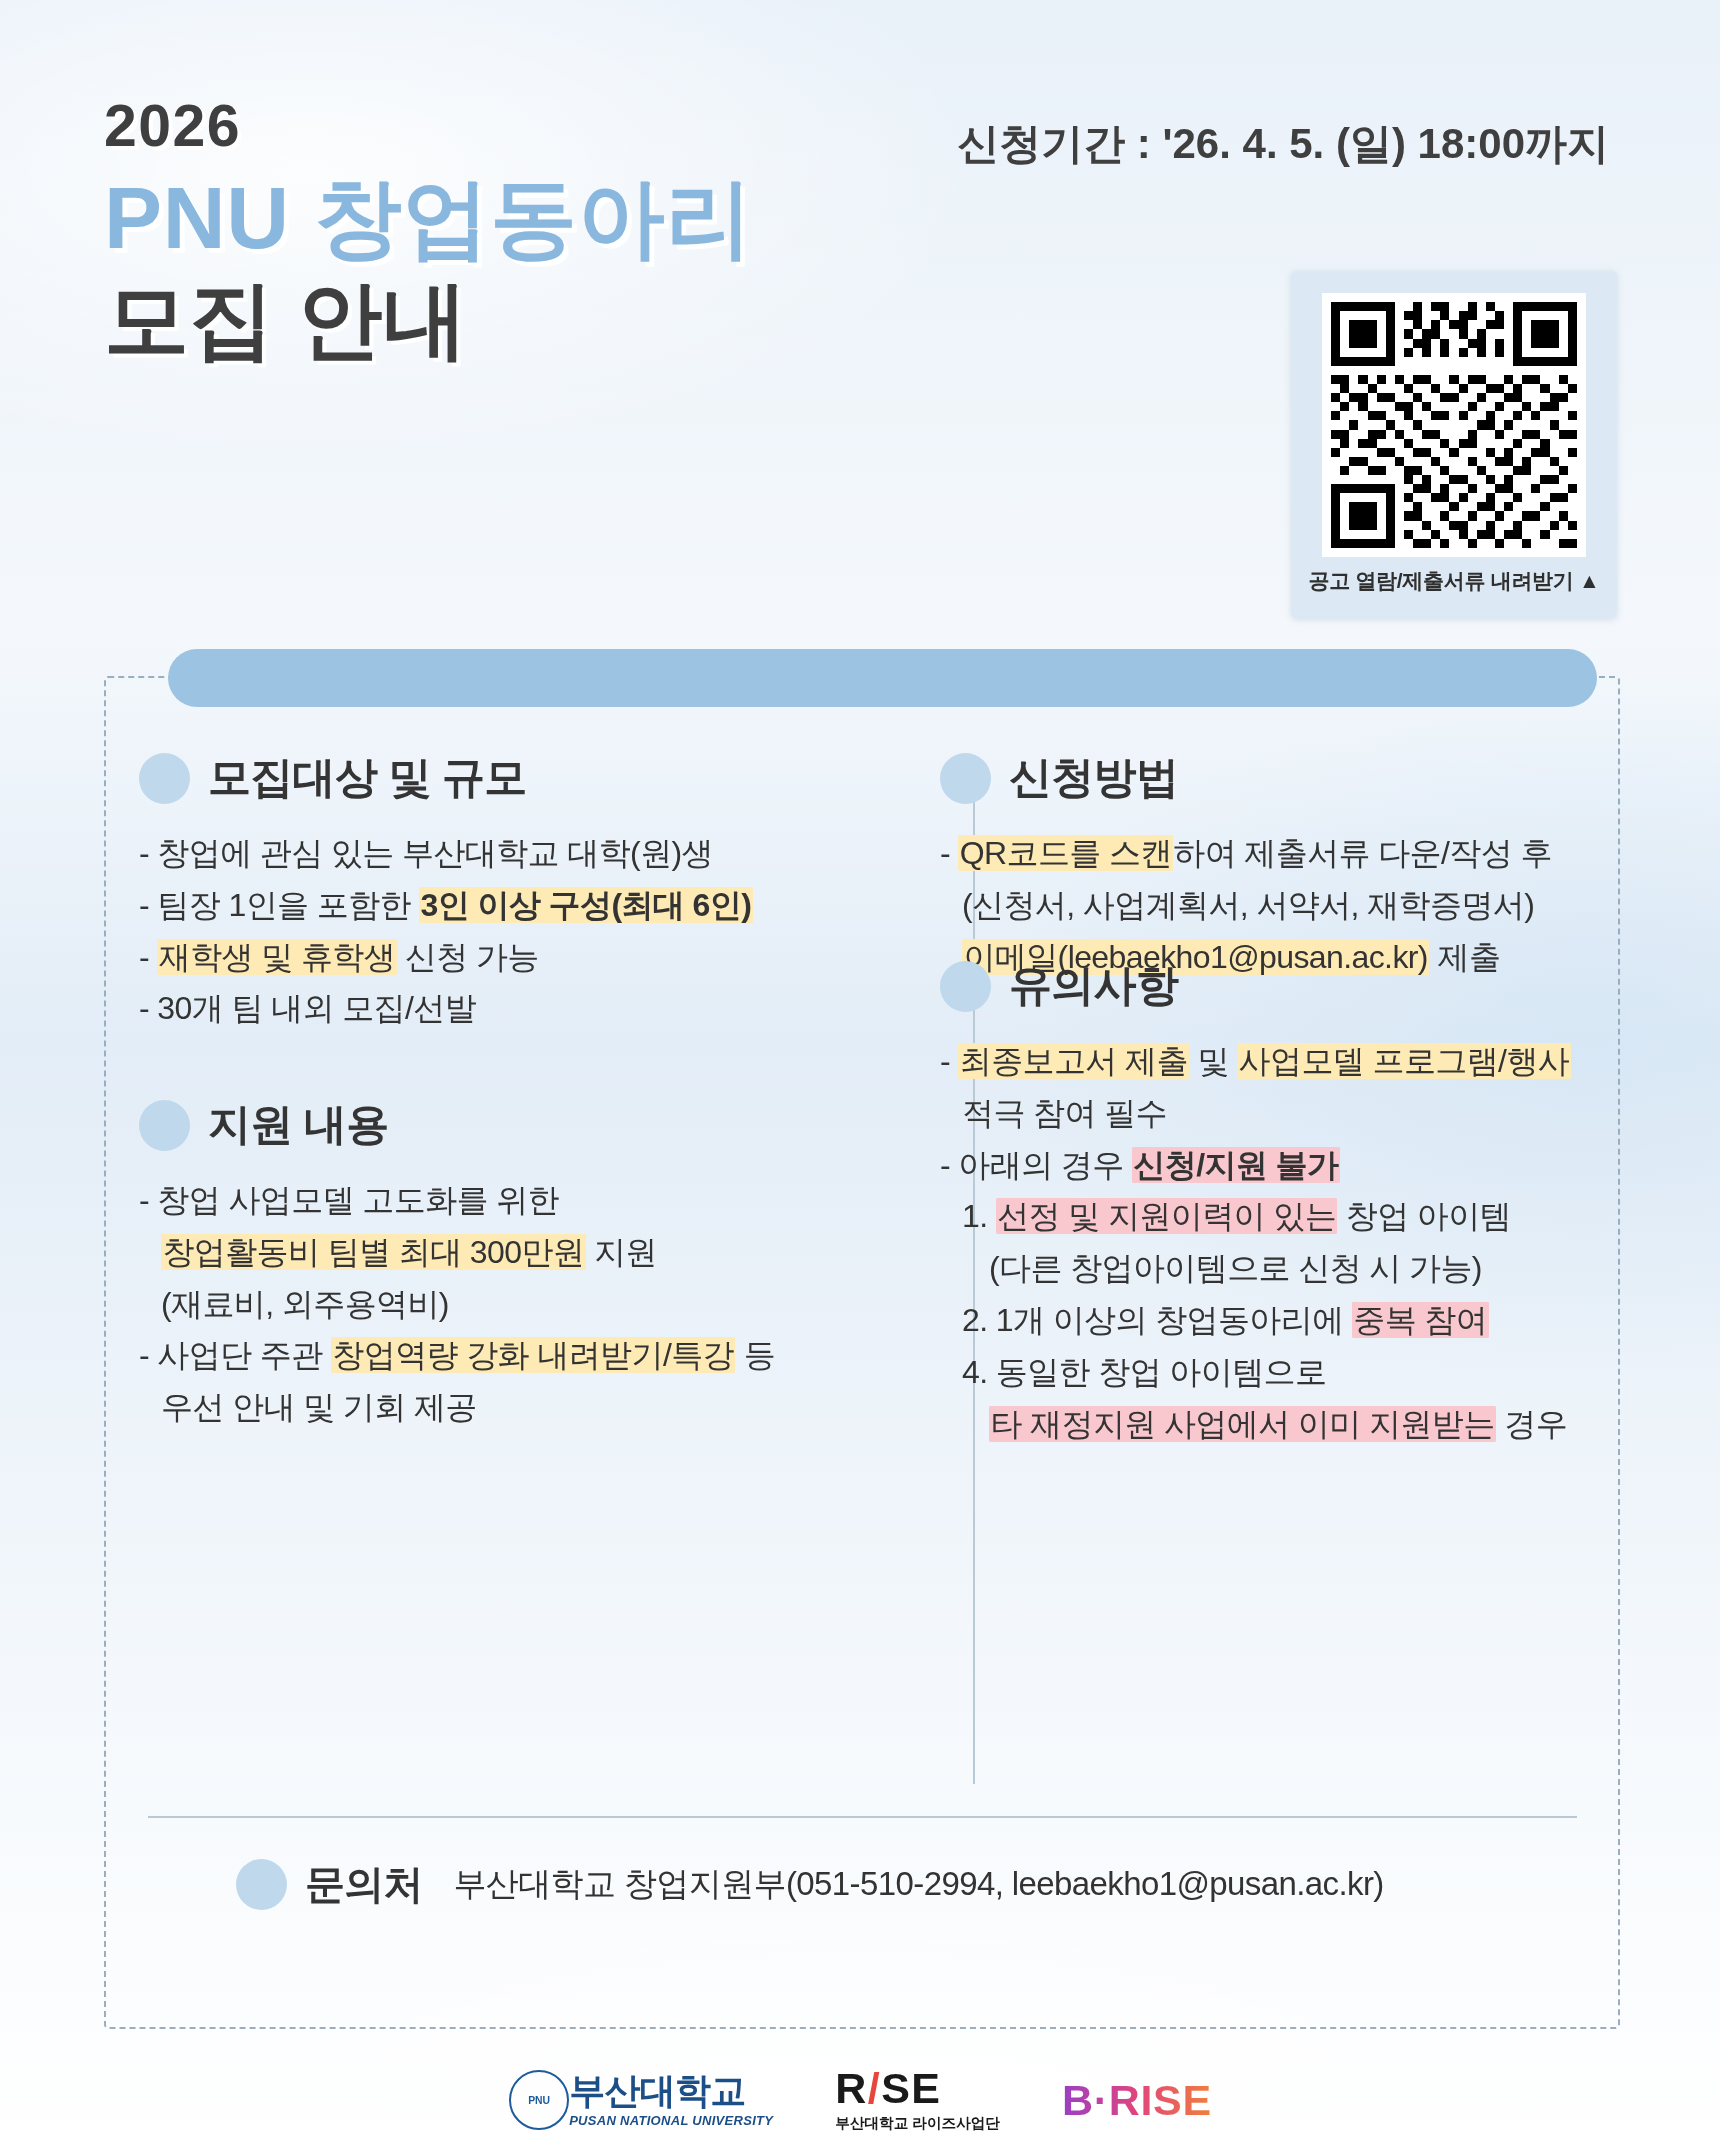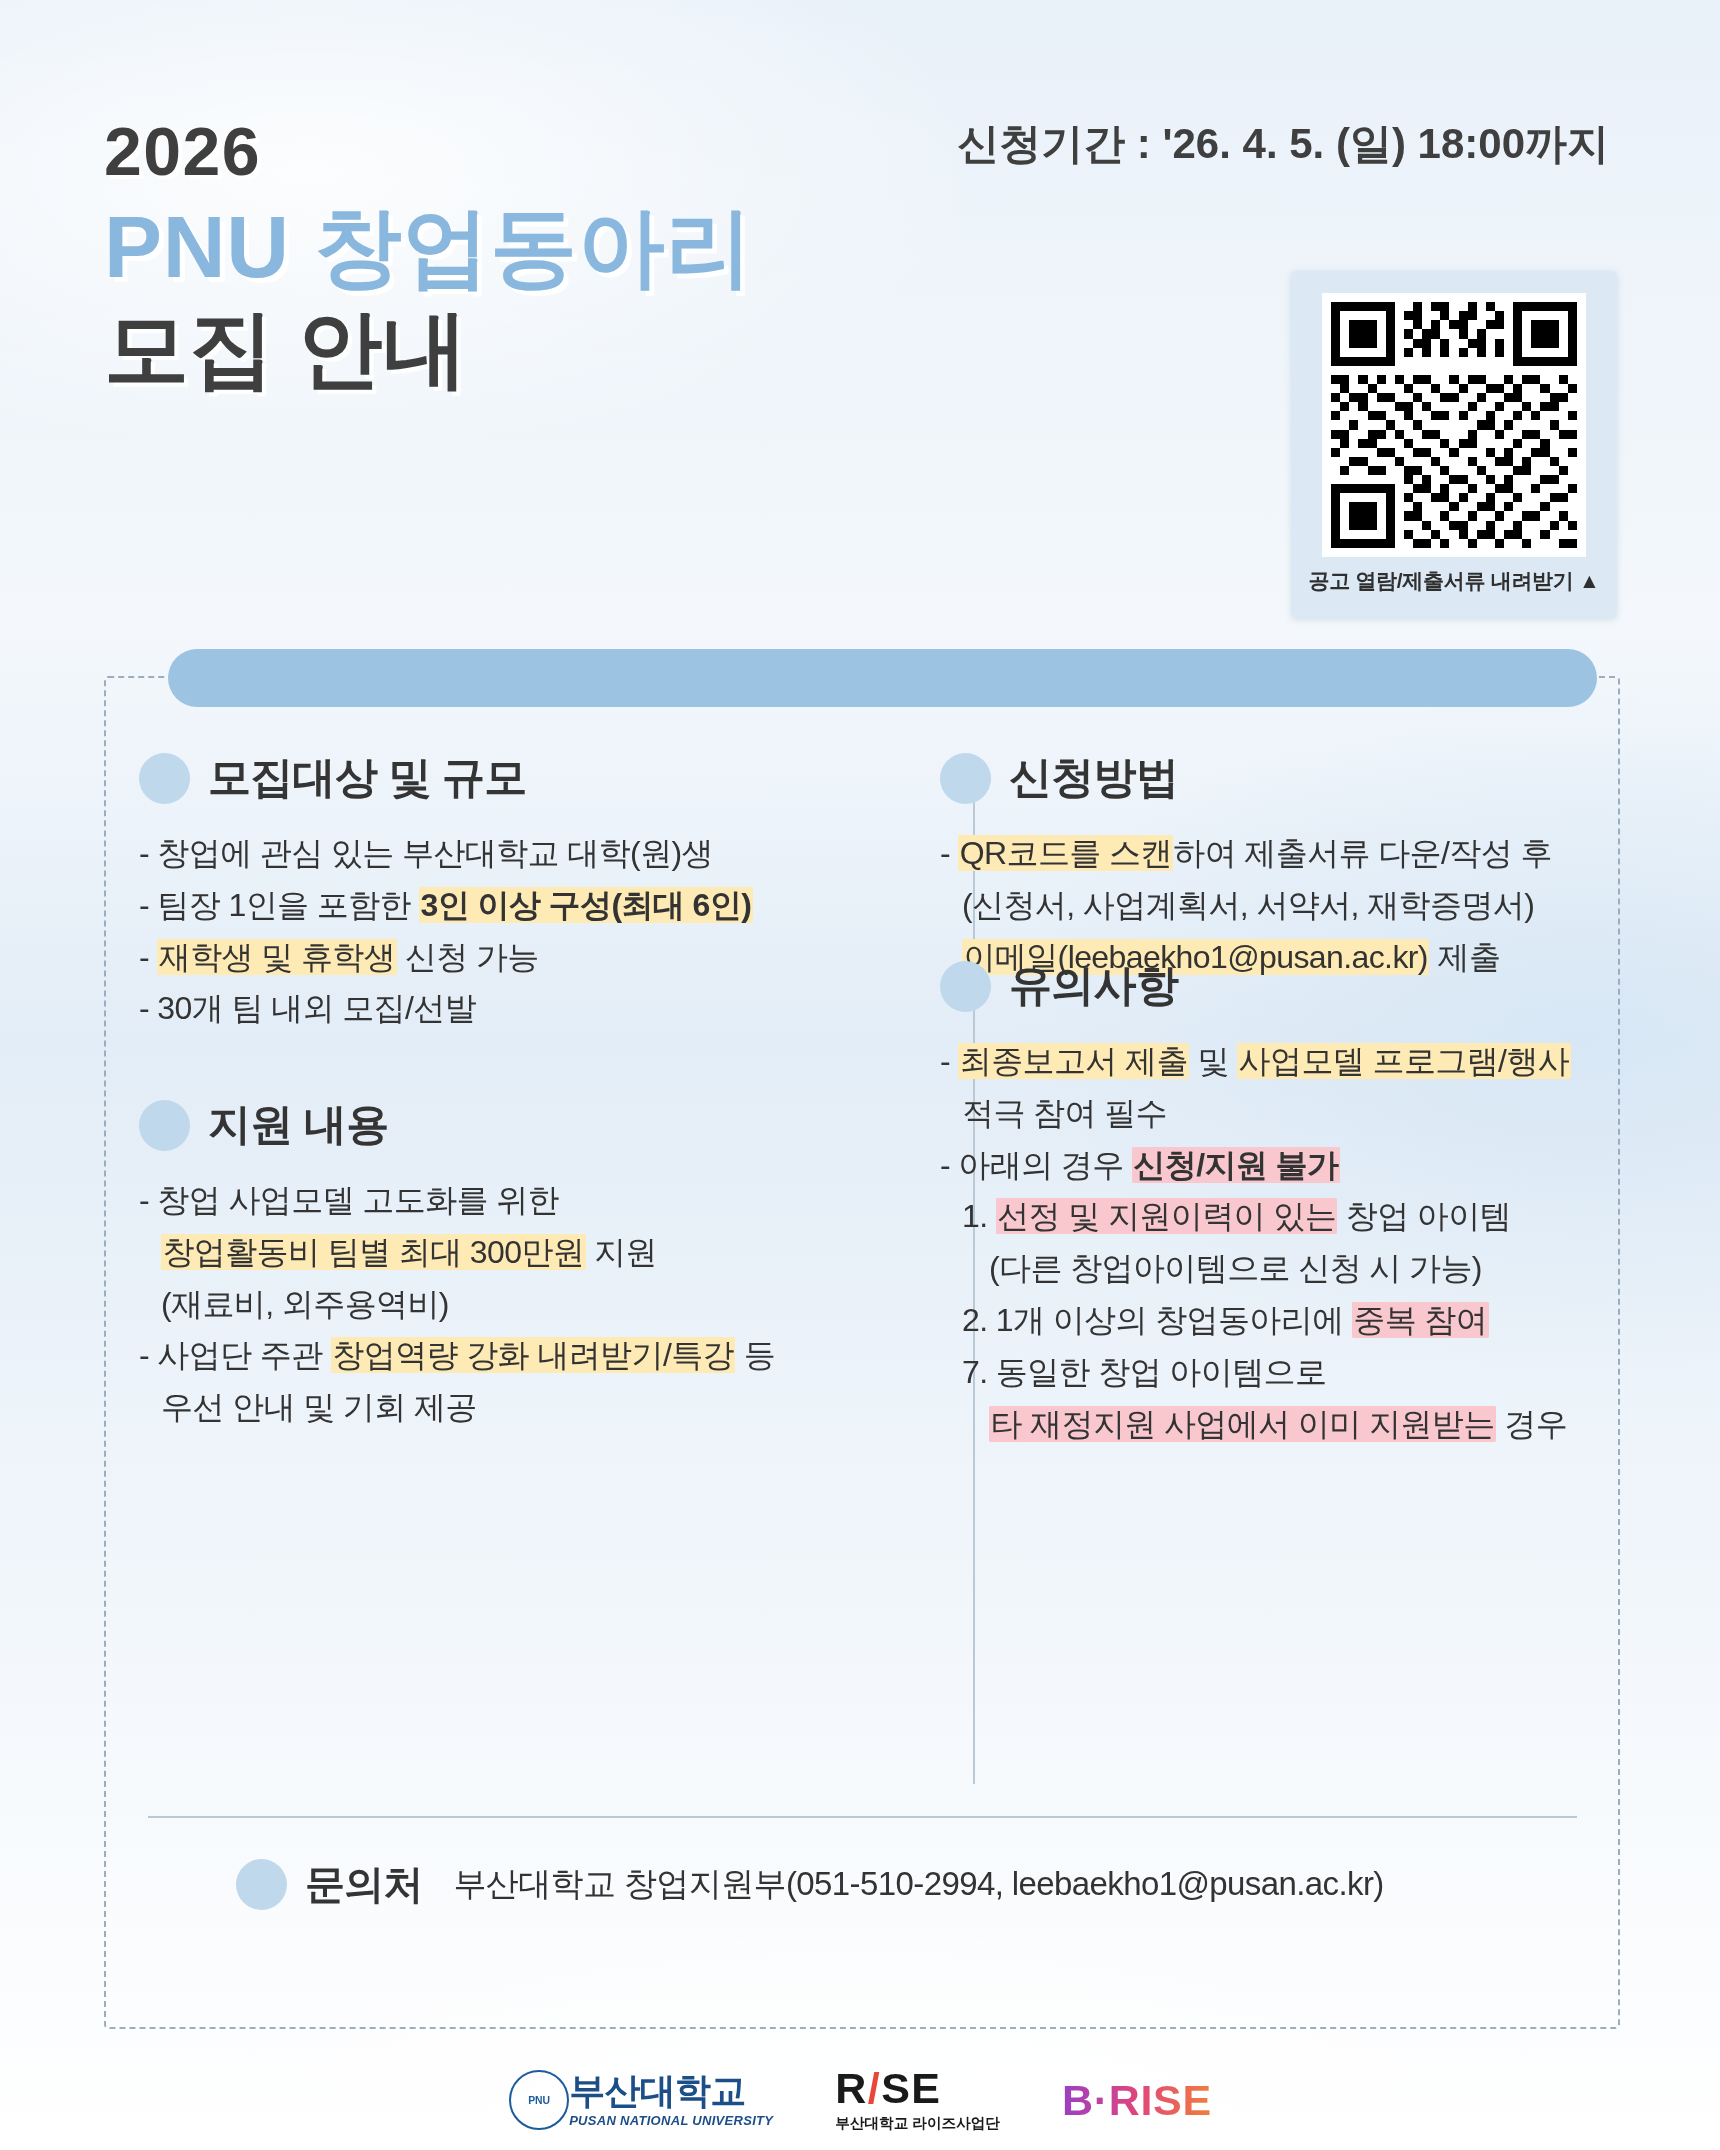--- a/index.html
+++ b/index.html
@@ -41,27 +41,26 @@
   }
 
   
   .header {
     position: absolute;
     left: 104px;
     top: 97px;
     width: 1512px;
   }
   .title-year {
-    font-size: 68px;
+    font-size: 59px;
     font-weight: 900;
     letter-spacing: 1.4px;
     color: #3f3f3f;
     line-height: 1.0;
     text-shadow: 4.2px 4.2px 0 rgba(255,255,255,0.95);
-    margin-top: 20px;
   }
   .title-main {
     margin-top: 12.5px;
     font-size: 87px;
     font-weight: 900;
     line-height: 1.12;
     color: #8ab7dd;
     text-shadow: 4.9px 4.9px 0 rgba(255,255,255,0.9);
     letter-spacing: 0.7px;
   }
@@ -555,21 +554,21 @@
       <div class="bullet-dot"></div>
       <div class="sec-title">유의사항</div>
     </div>
     <div class="sec-body">
       <div class="line">- <mark class="y">최종보고서 제출</mark> 및 <mark class="y">사업모델 프로그램/행사</mark></div>
       <div class="line indent1">적극 참여 필수</div>
       <div class="line">- 아래의 경우 <mark class="p bold">신청/지원 불가</mark></div>
       <div class="line indent1">1. <mark class="p">선정 및 지원이력이 있는</mark> 창업 아이템</div>
       <div class="line indent2">(다른 창업아이템으로 신청 시 가능)</div>
       <div class="line indent1">2. 1개 이상의 창업동아리에 <mark class="p">중복 참여</mark></div>
-      <div class="line indent1">7. 동일한 창업 아이템으로</div>
+      <div class="line indent1">4. 동일한 창업 아이템으로</div>
       <div class="line indent2"><mark class="p">타 재정지원 사업에서 이미 지원받는</mark> 경우</div>
     </div>
   </div>
 
   <div class="footer">
     <div class="logo">
       <div class="pnu-seal">PNU</div>
       <div class="pnu-text">
         <div class="ko">부산대학교</div>
         <div class="en">PUSAN NATIONAL UNIVERSITY</div>

